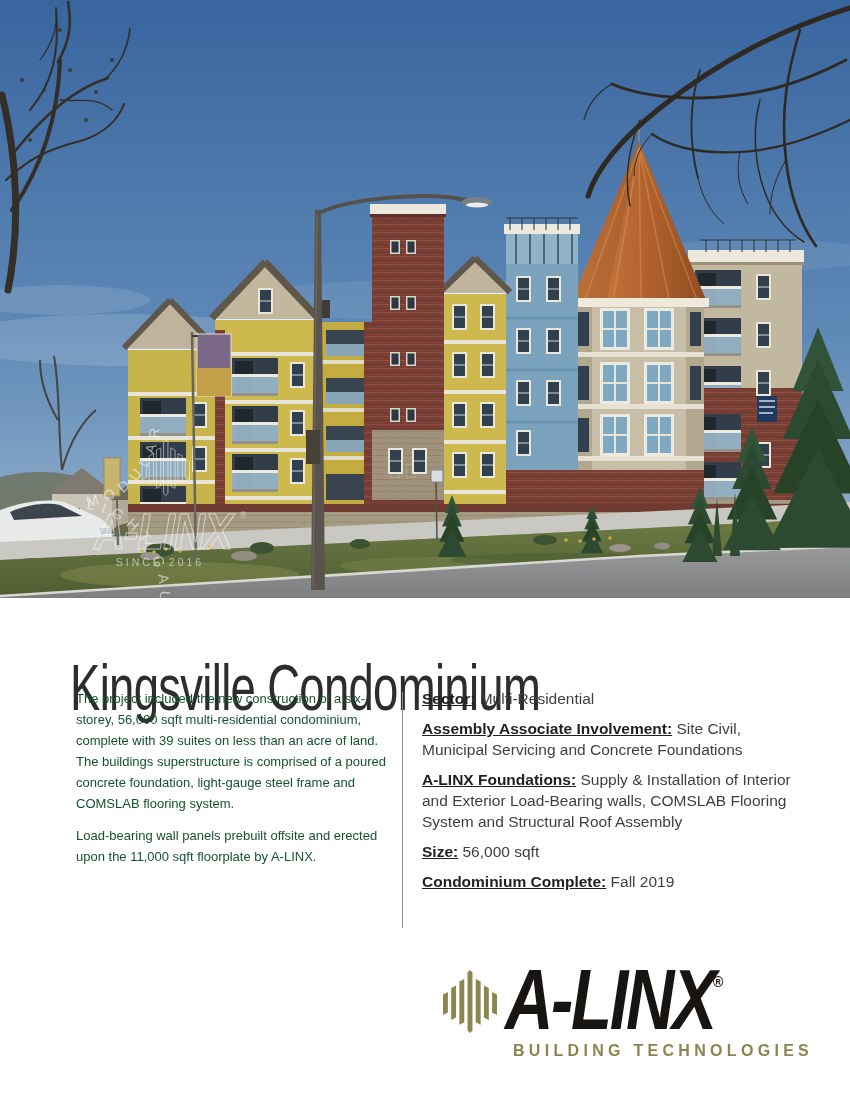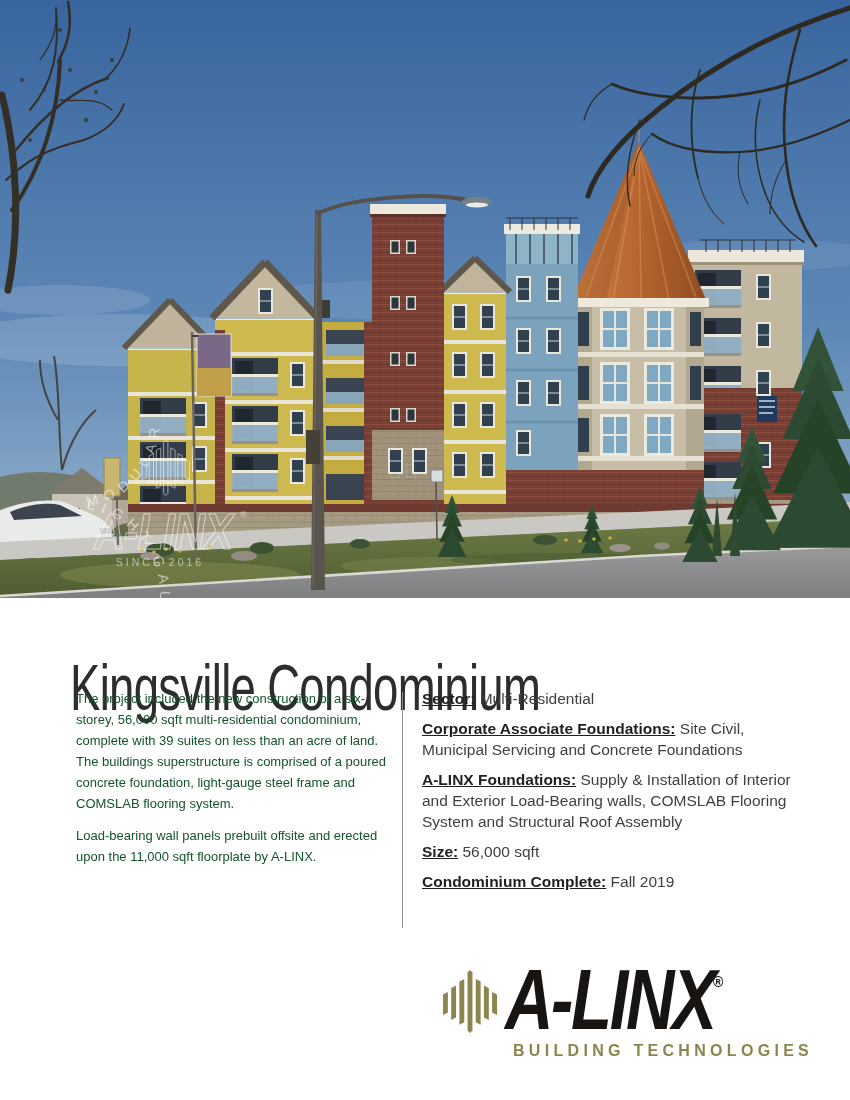--- a/index.html
+++ b/index.html
@@ -460,21 +460,21 @@
   <h1 class="page-title">Kingsville Condominium</h1>
 
   <div class="cols">
     <div class="colL">
       <p>The project included the new construction of a six-storey, 56,000 sqft multi-residential condominium, complete with 39 suites on less than an acre of land. The buildings superstructure is comprised of a poured concrete foundation, light-gauge steel frame and COMSLAB flooring system.</p>
       <p>Load-bearing wall panels prebuilt offsite and erected upon the 11,000 sqft floorplate by A-LINX.</p>
     </div>
     <div class="divider"></div>
     <div class="colR">
       <p><span class="dl">Sector:</span><span> Multi-Residential</span></p>
-      <p><span class="dl">Corporate Associate Foundations:</span><span> Site Civil, Municipal Servicing and Concrete Foundations</span></p>
+      <p><span class="dl">Assembly Associate Involvement:</span><span> Site Civil, Municipal Servicing and Concrete Foundations</span></p>
       <p><span class="dl">A-LINX Foundations:</span><span> Supply &amp; Installation of Interior and Exterior Load-Bearing walls, COMSLAB Flooring System and Structural Roof Assembly</span></p>
       <p><span class="dl">Size:</span><span> 56,000 sqft</span></p>
       <p><span class="dl">Condominium Complete:</span><span> Fall 2019</span></p>
     </div>
   </div>
 
   <div class="brand">
     <div class="brand-top">
       <svg class="brand-icon" width="54" height="63" viewBox="0 0 66 77" xmlns="http://www.w3.org/2000/svg">
         <g fill="#8D854E">

